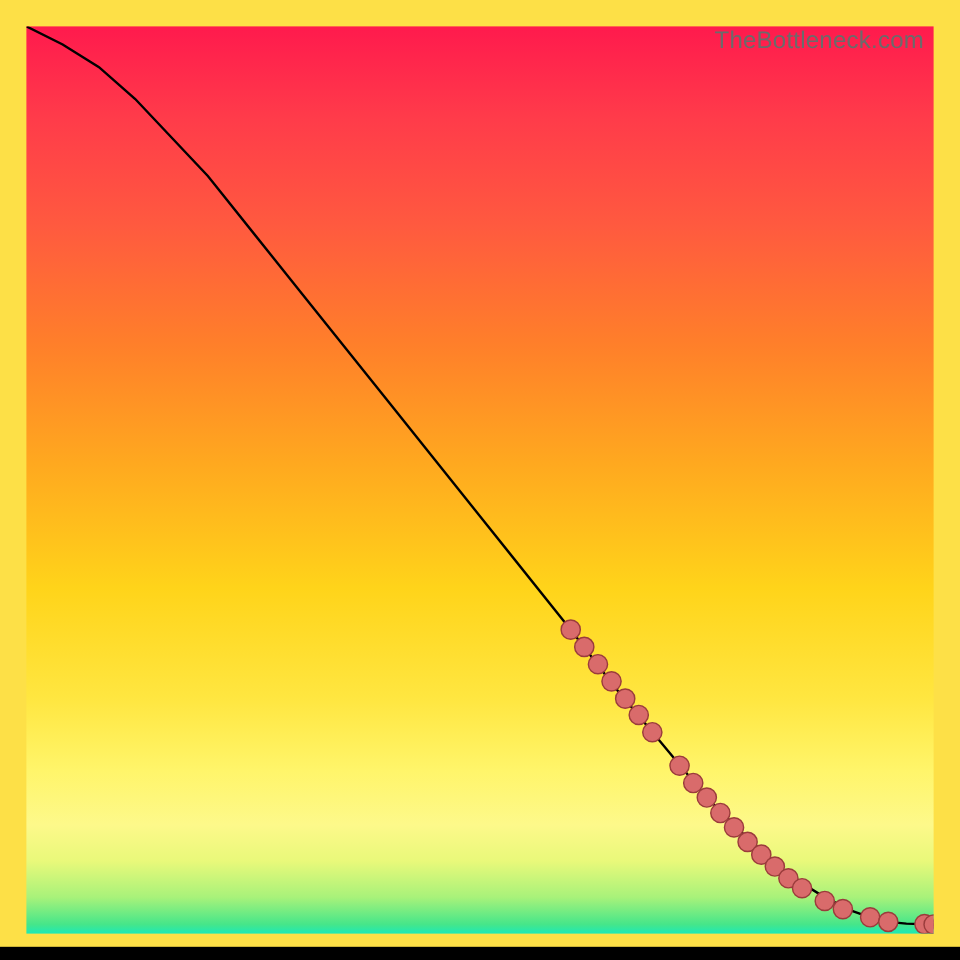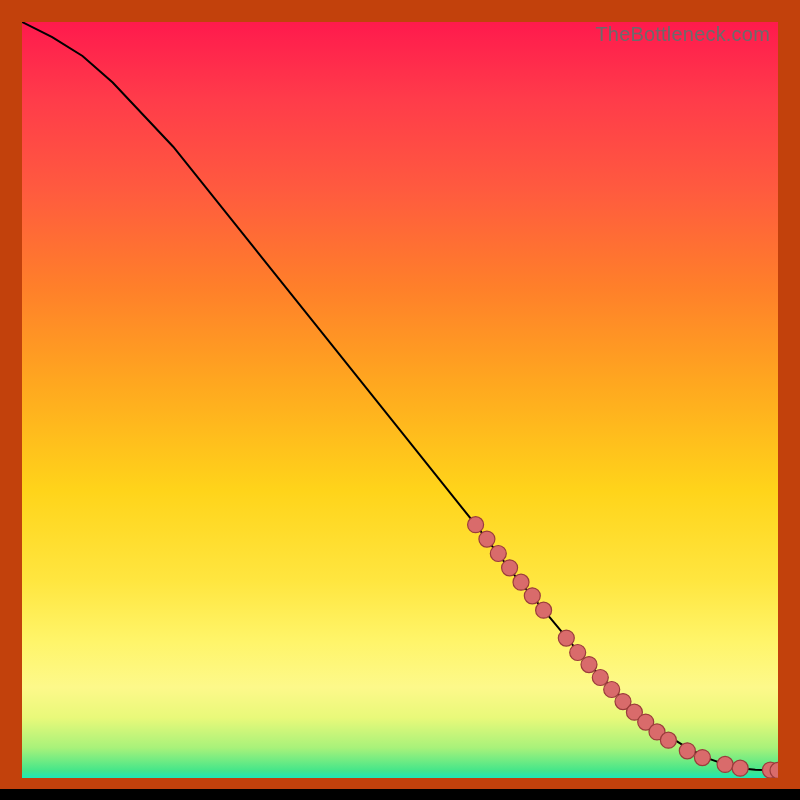--- a/index.html
+++ b/index.html
@@ -8,21 +8,21 @@
     width: 800px;
     height: 800px;
     background: #000;
     overflow: hidden;
     font-family: Arial, Helvetica, sans-serif;
   }
   .stage {
     position: relative;
     width: 800px;
     height: 789px;
-    background: #c2410c;
+    background: #fde047;
   }
   .plot {
     position: absolute;
     left: 22px;
     top: 22px;
     width: 756px;
     height: 756px;
     
     background: linear-gradient(
       to bottom,

